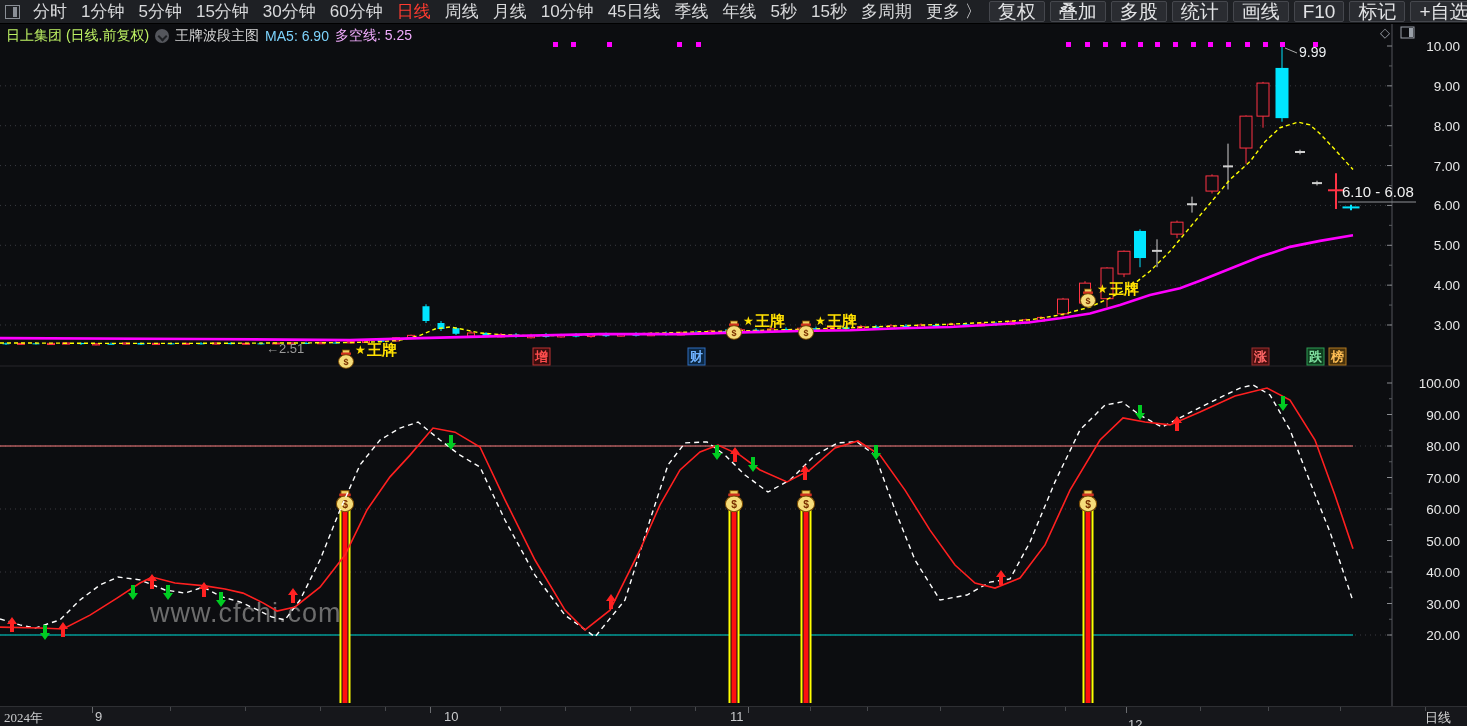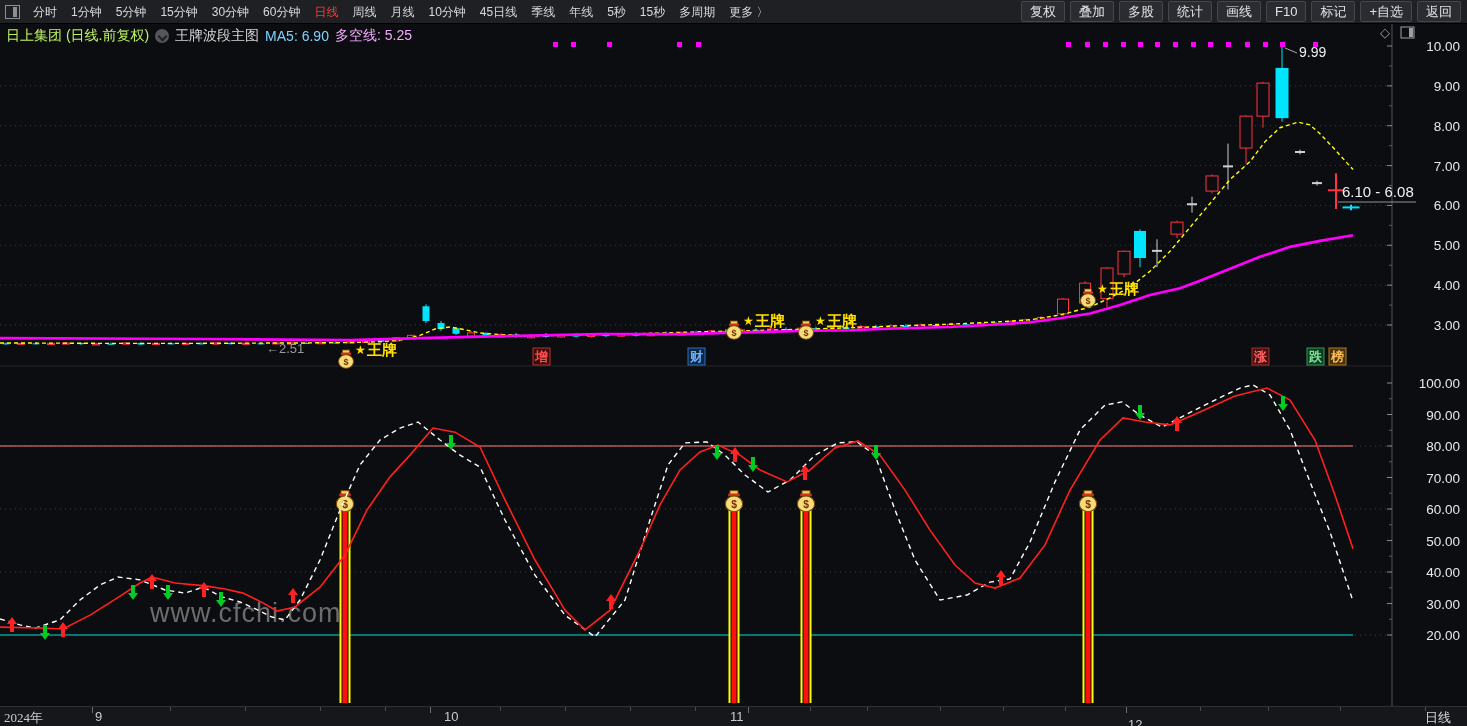--- a/index.html
+++ b/index.html
@@ -4,24 +4,24 @@
 <style>
   html,body{margin:0;padding:0;background:#000;}
   #app{position:relative;width:1467px;height:726px;background:#0c0d10;overflow:hidden;
        font-family:"Liberation Sans","DejaVu Sans",sans-serif;}
   
   .menubar{position:absolute;top:0;left:0;width:100%;height:24px;background:#1e2024;
            border-bottom:1px solid #000;display:flex;align-items:center;box-sizing:border-box;}
   .win-icon{width:13px;height:12px;border:1px solid #8a8f96;margin:0 6px 0 5px;position:relative;flex:0 0 auto;}
   .win-icon::after{content:"";position:absolute;right:2px;top:1px;bottom:1px;width:4px;background:#8a8f96;}
   .menu-left{display:flex;align-items:center;height:100%;}
-  .menu-item{color:#d9dadc;font-size:12px;padding:0 7px;line-height:24px;white-space:nowrap;cursor:default;}
+  .menu-item{color:#d9dadc;font-size:17px;padding:0 7px;line-height:24px;white-space:nowrap;cursor:default;}
   .menu-item.active{color:#ff3b30;}
   .menu-right{margin-left:auto;display:flex;align-items:center;gap:5px;padding-right:6px;}
-  .menu-btn{color:#e2e3e5;font-size:13px;line-height:17px;padding:1px 8px;background:#2a2c31;
+  .menu-btn{color:#e2e3e5;font-size:19px;line-height:17px;padding:1px 8px;background:#2a2c31;
             border:1px solid #45474d;border-radius:2px;white-space:nowrap;}
   
   .title-row{position:absolute;left:6px;display:flex;align-items:center;gap:6px;font-size:14px;white-space:nowrap;z-index:5;}
   #main-title{top:27px;}
   #sub-title{top:369px;left:4px;}
   .t-white{color:#bef264;}
   .t-gray{color:#d6d6d6;}
   .t-yellow{color:#7dd3fc;}
   .t-magenta{color:#f0abfc;}
   .t-red{color:#ff3b3b;}

